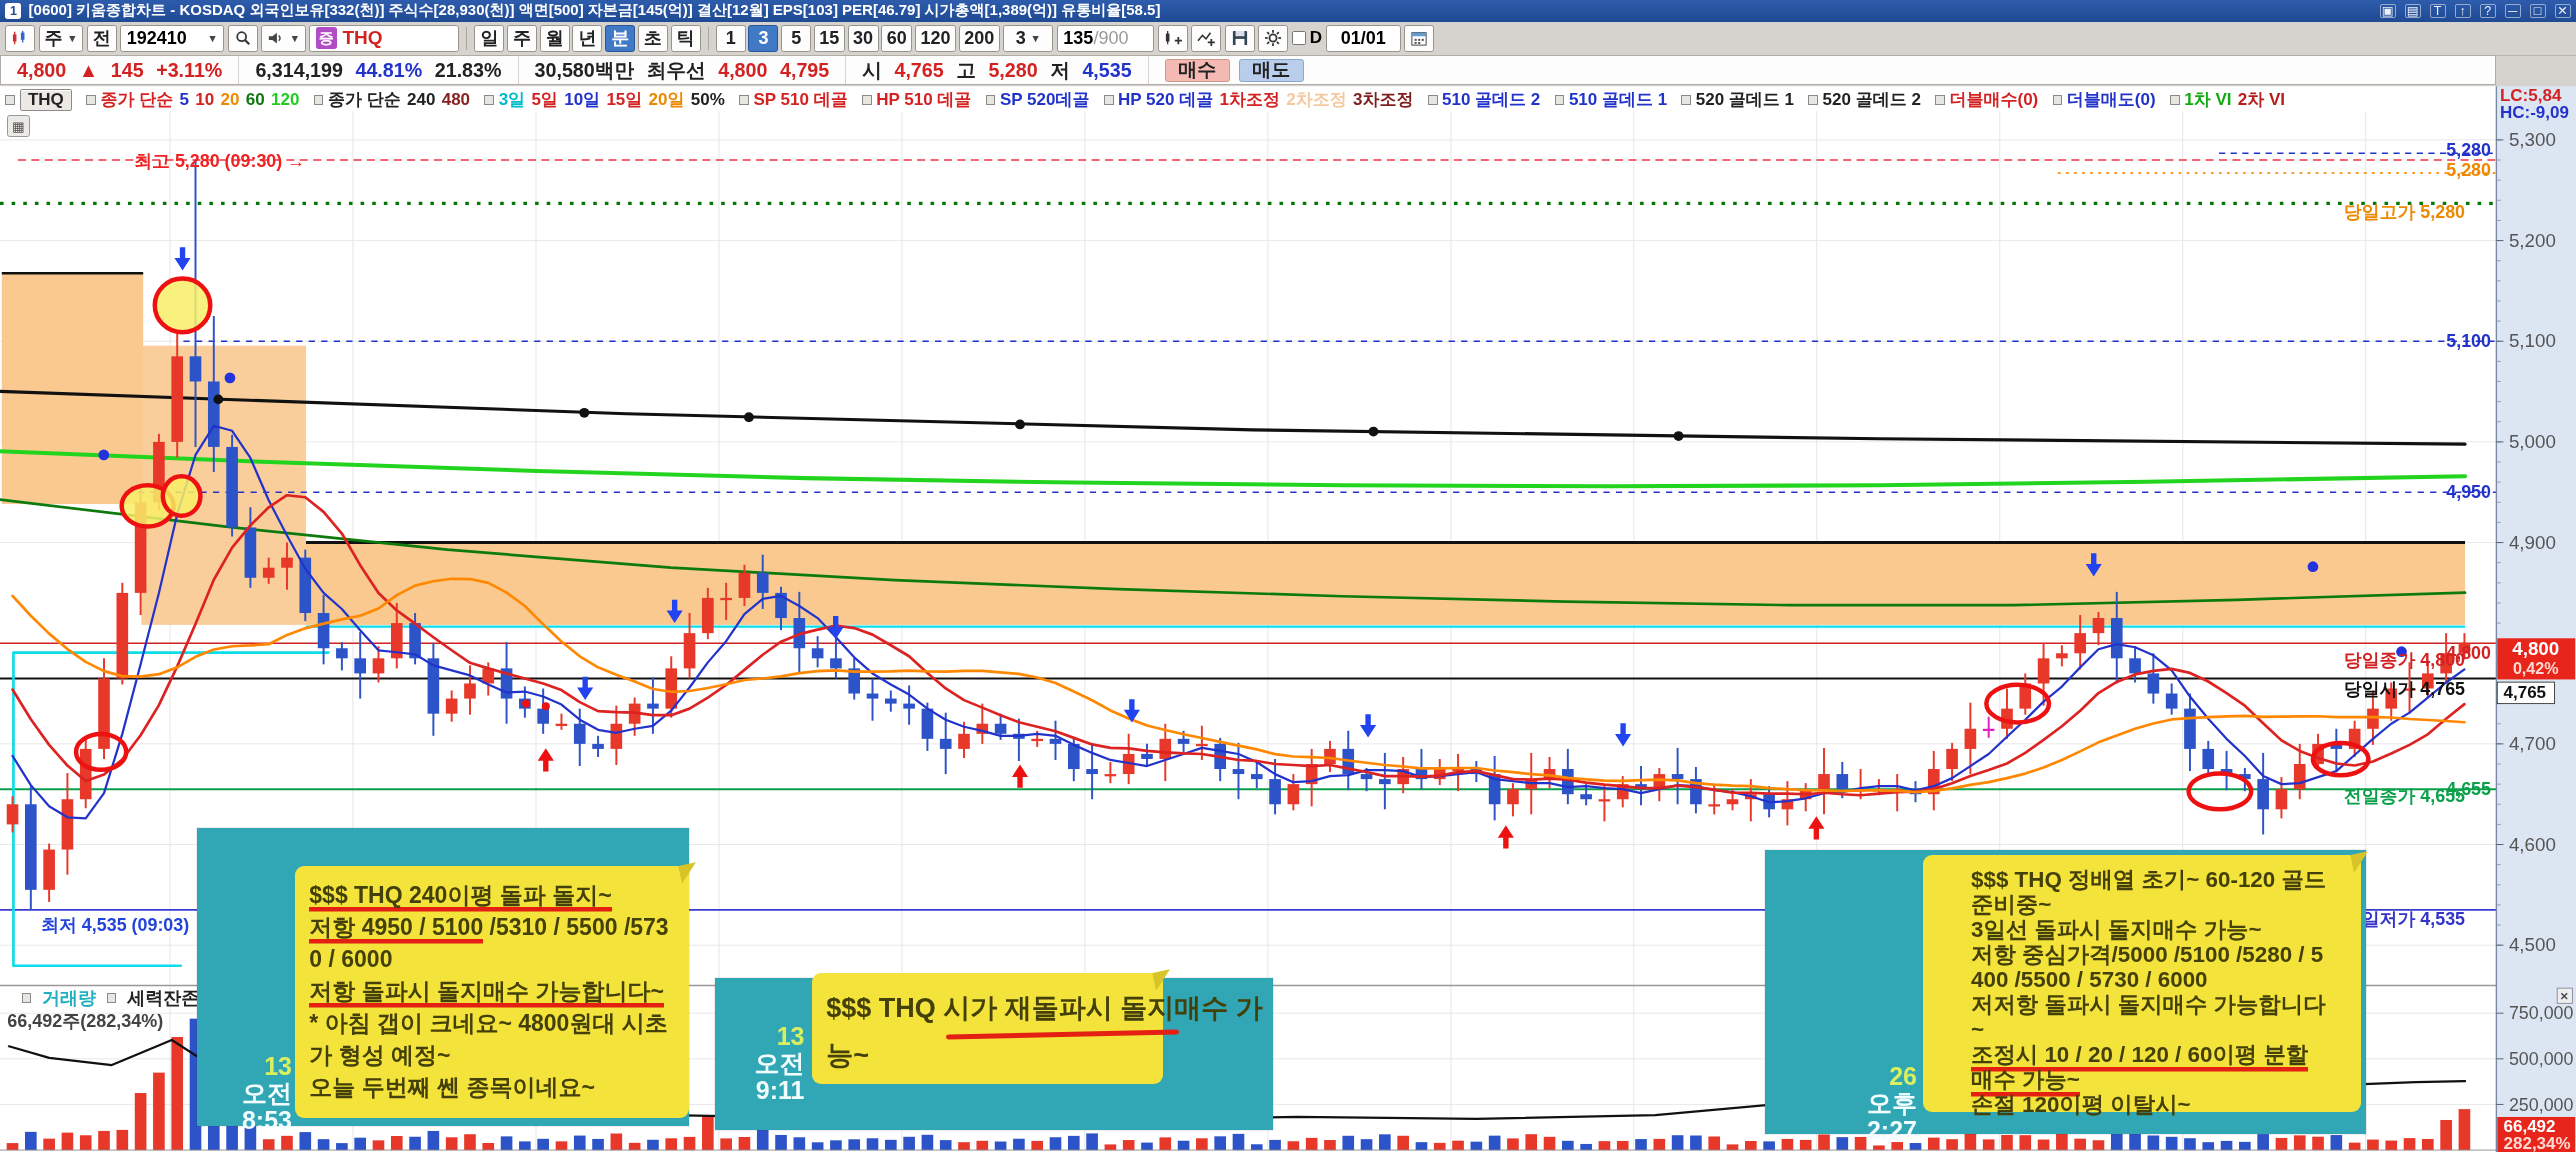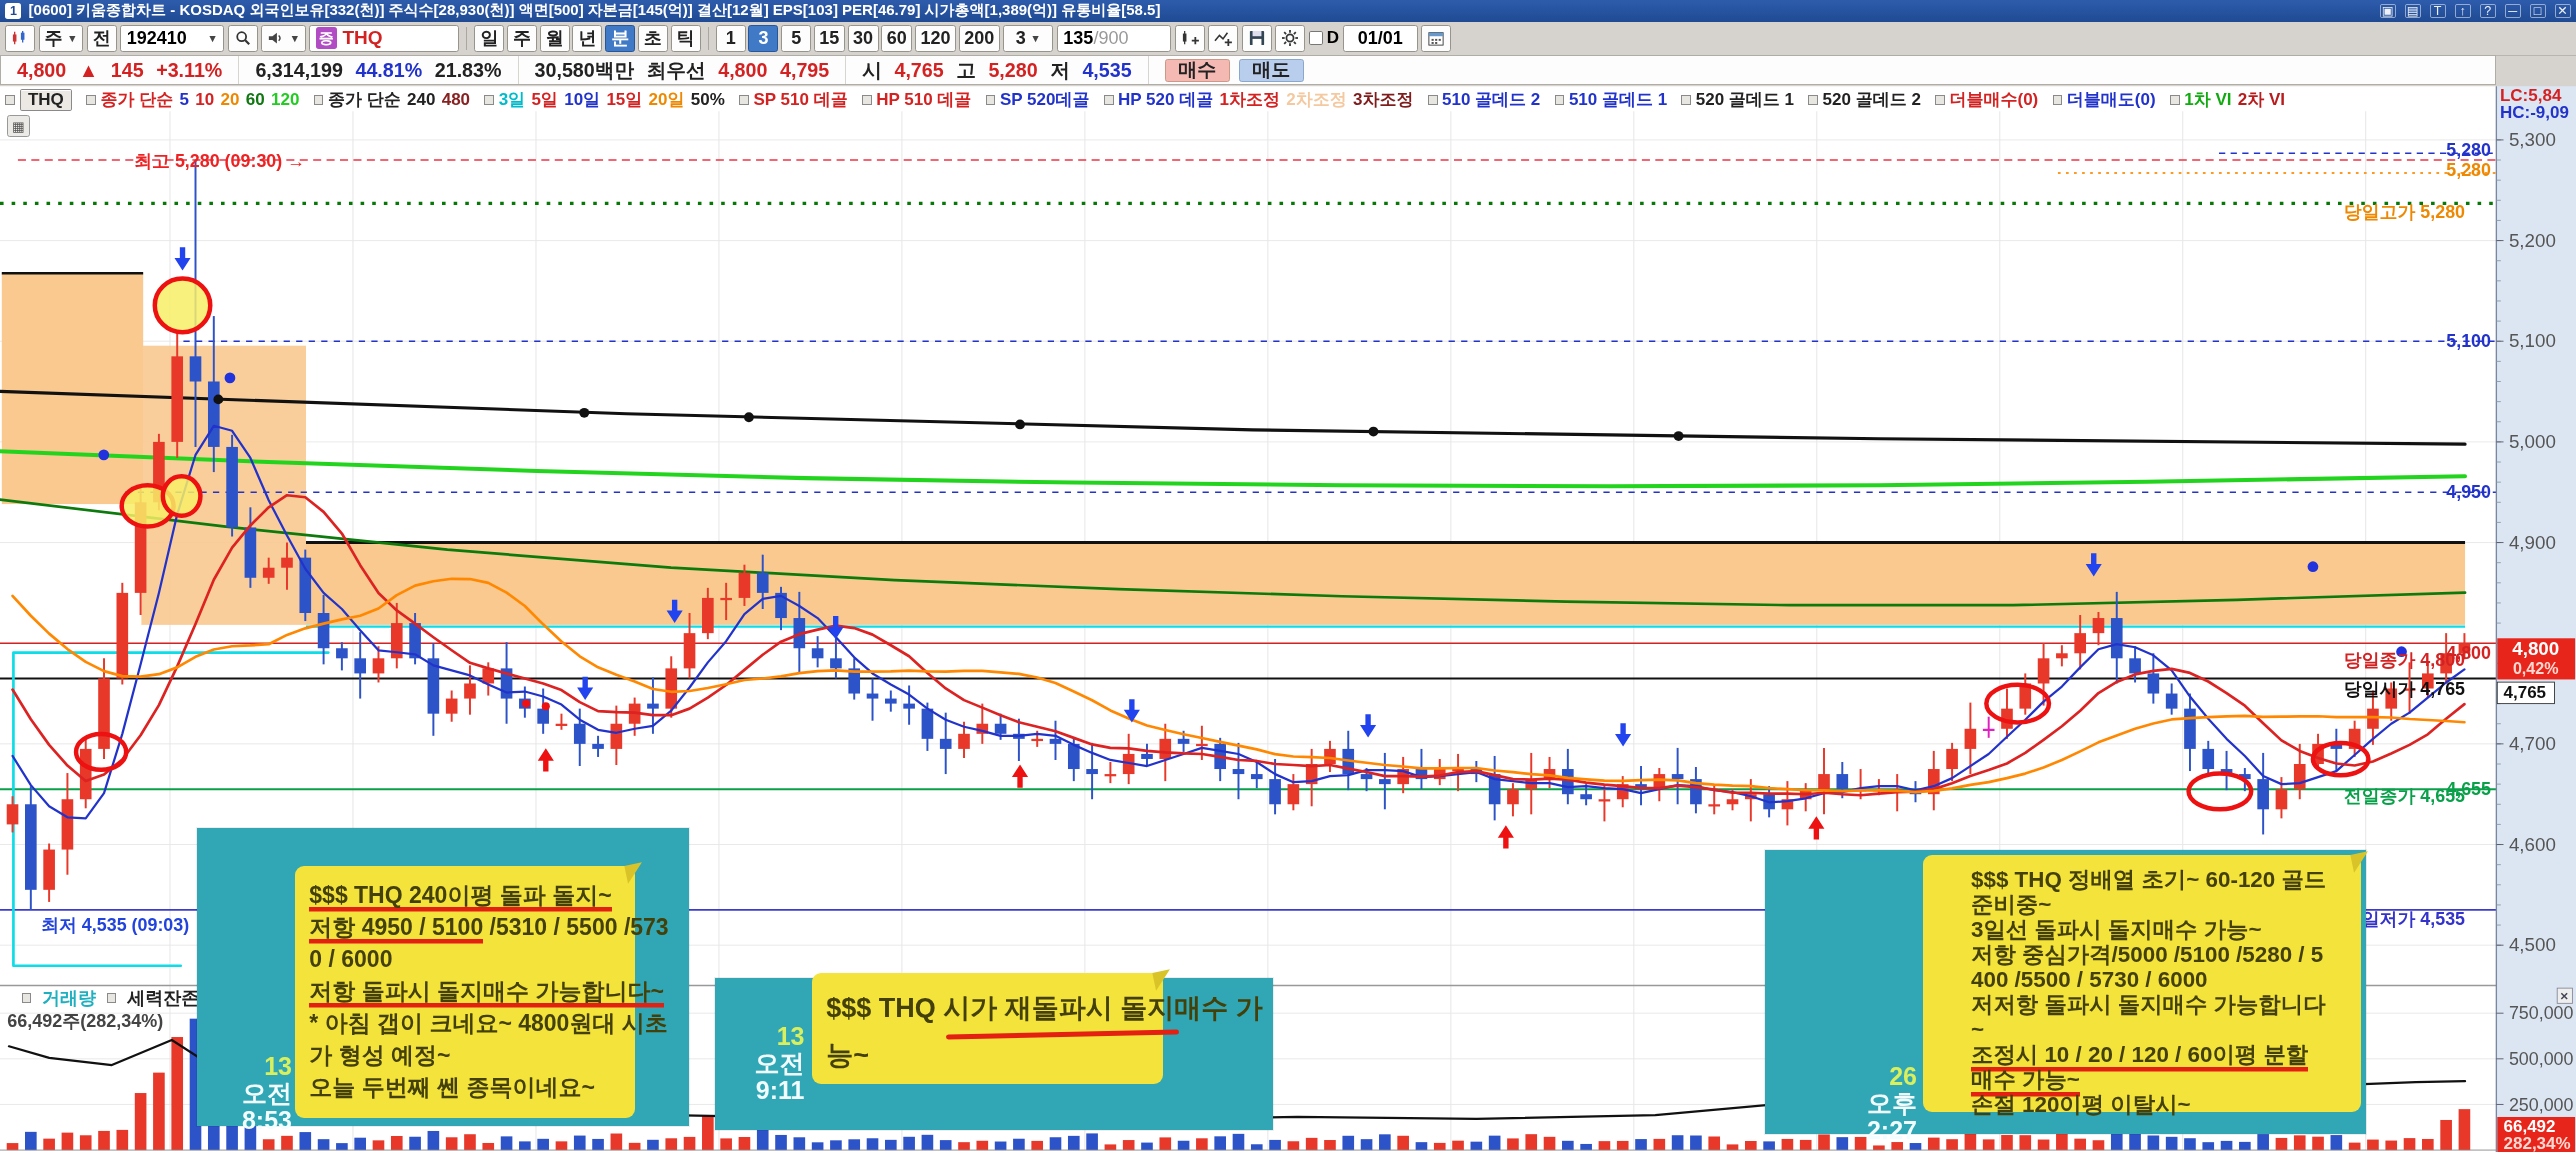--- a/index.html
+++ b/index.html
@@ -121,21 +121,21 @@
         <span class="btn">15</span>
         <span class="btn">30</span>
         <span class="btn">60</span>
         <span class="btn">120</span>
         <span class="btn">200</span>
       </span>
     <span class="btn" style="min-width:50px">
         <span>3</span>
         <span class="dropcaret">▼</span>
       </span>
-    <span class="tb-input" style="width:114px">
+    <span class="tb-input" style="width:97px">
         <span>135</span>
         <span style="color:#999;font-weight:normal">/900</span>
       </span>
     <span class="btn iconbtn">
       <svg width="18" height="16" viewBox="0 0 20 18">
           <rect x="2" y="4" width="4" height="9" fill="#333"></rect>
           <line x1="4" y1="1" x2="4" y2="16" stroke="#333" stroke-width="1.4"></line>
           <path d="M12 12 h8 M16 8 v8" stroke="#333" stroke-width="2"></path>
         </svg>
     </span>
@@ -891,21 +891,21 @@
     <span class="blk">세력잔존</span>
   </div>
   <div class="vol-cur">66,492주(282,34%)</div>
 
   <div id="notes">
       <div class="note" style="left: 197px; top: 828px; width: 492px; height: 298px;">
         <div class="meta" style="left: 18px; top: 225px; width: 77px;">
           <div class="cnt">13</div>
           <div class="tm">오전 8:53</div>
         </div>
-        <div class="card" style="left: 98px; top: 38px; width: 340px; height: 252px; font-size: 23px; line-height: 32px;">
+        <div class="card" style="left: 98px; top: 38px; width: 394px; height: 252px; font-size: 23px; line-height: 32px;">
           <span class="fold"></span>
           <span class="nline"><span class="u">$$$ THQ 240이평 돌파 돌지~</span></span>
           <span class="nline"><span class="u">저항 4950 / 5100</span><span> /5310 / 5500 /573</span></span>
           <span class="nline"><span>0 / 6000</span></span>
           <span class="nline"><span class="u">저항 돌파시 돌지매수 가능합니다~</span></span>
           <span class="nline"><span>* 아침 갭이 크네요~ 4800원대 시초</span></span>
           <span class="nline"><span>가 형성 예정~</span></span>
           <span class="nline"><span>오늘 두번째  쎈 종목이네요~</span></span>
         </div>
       </div>

